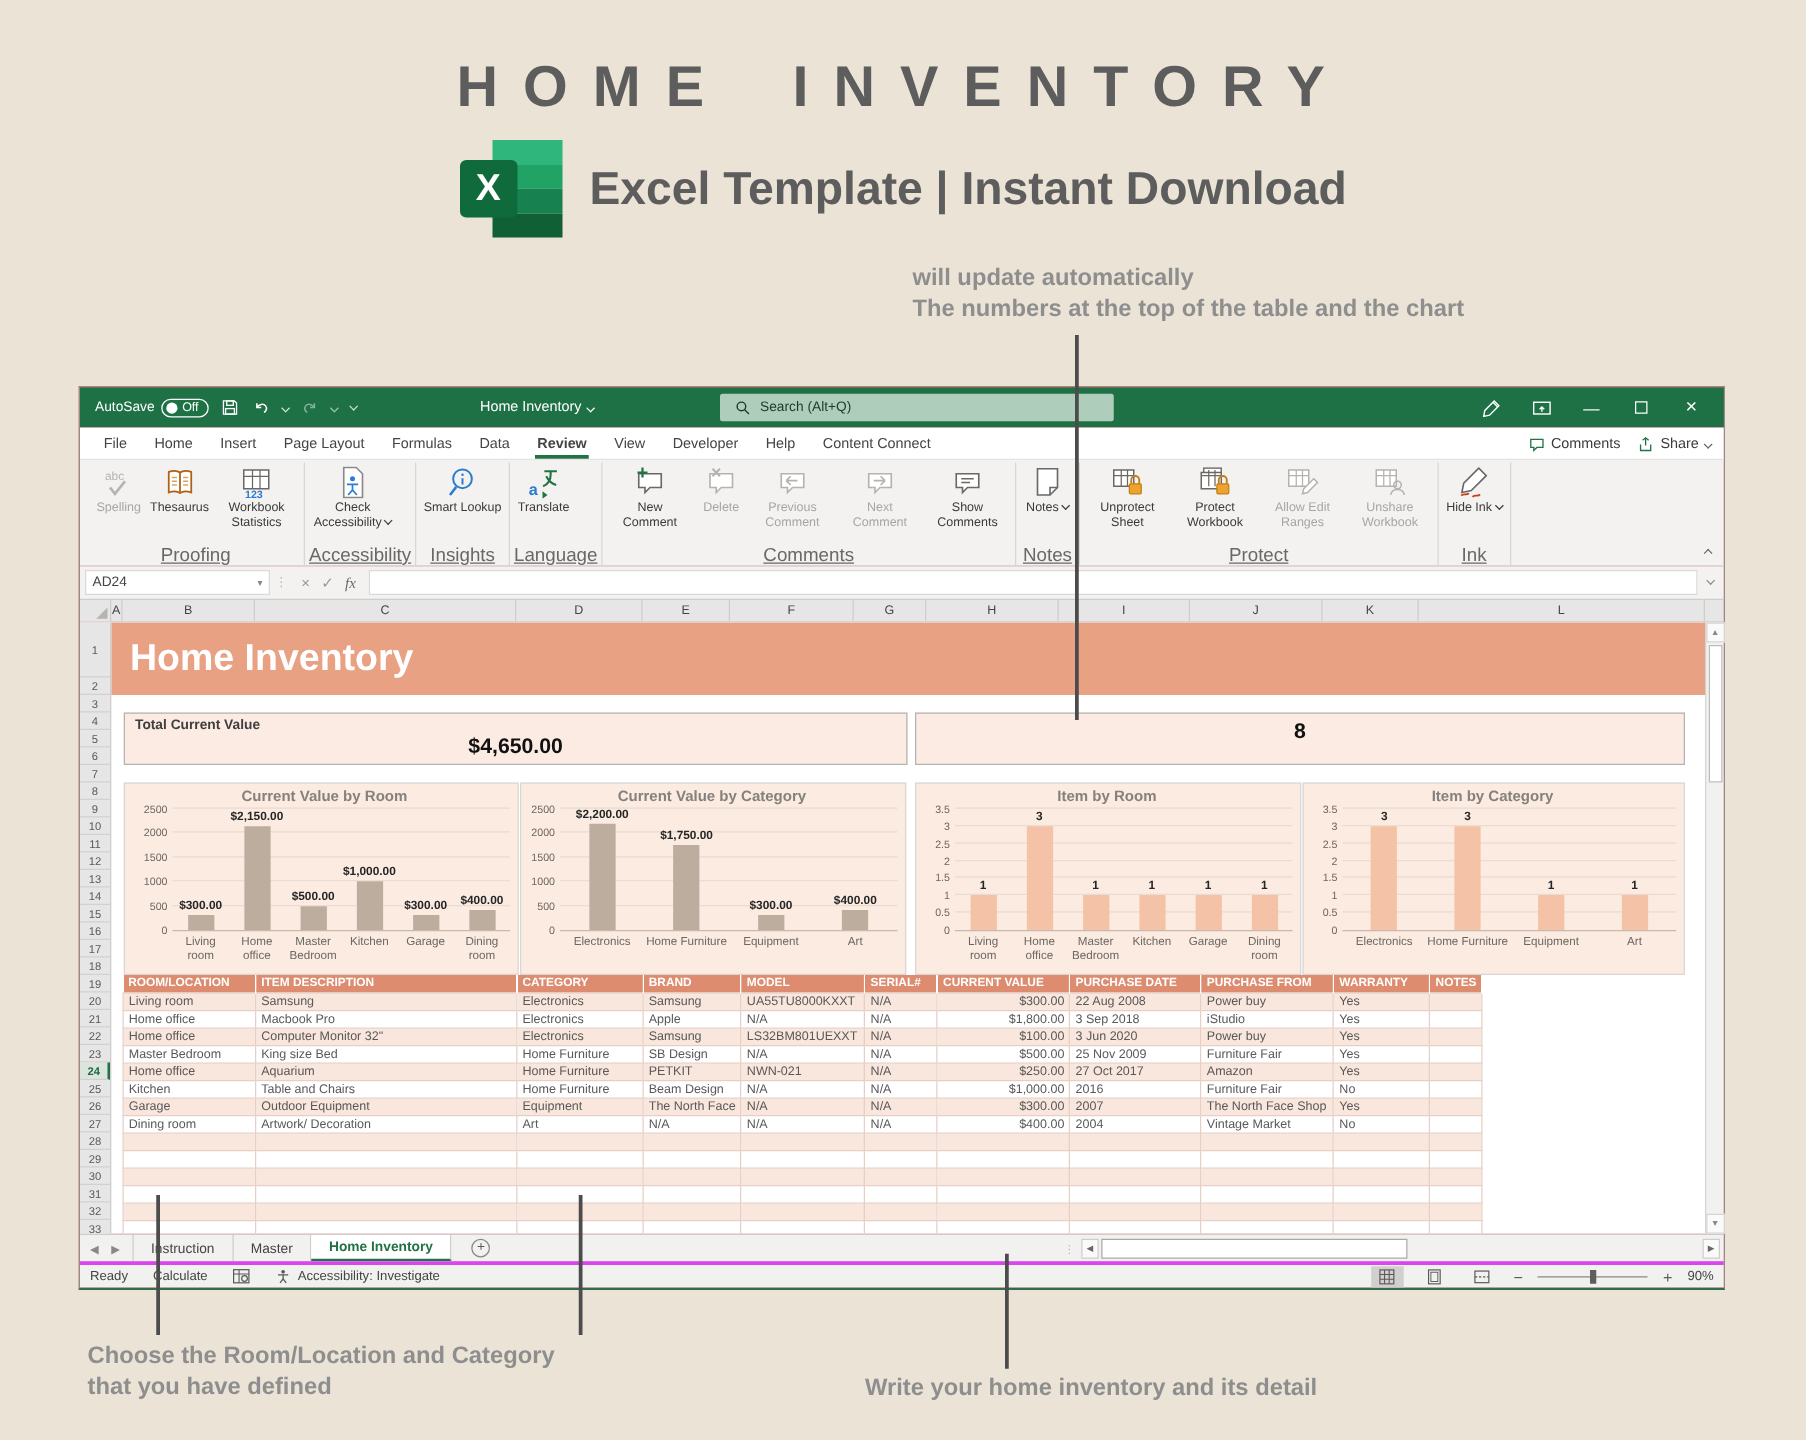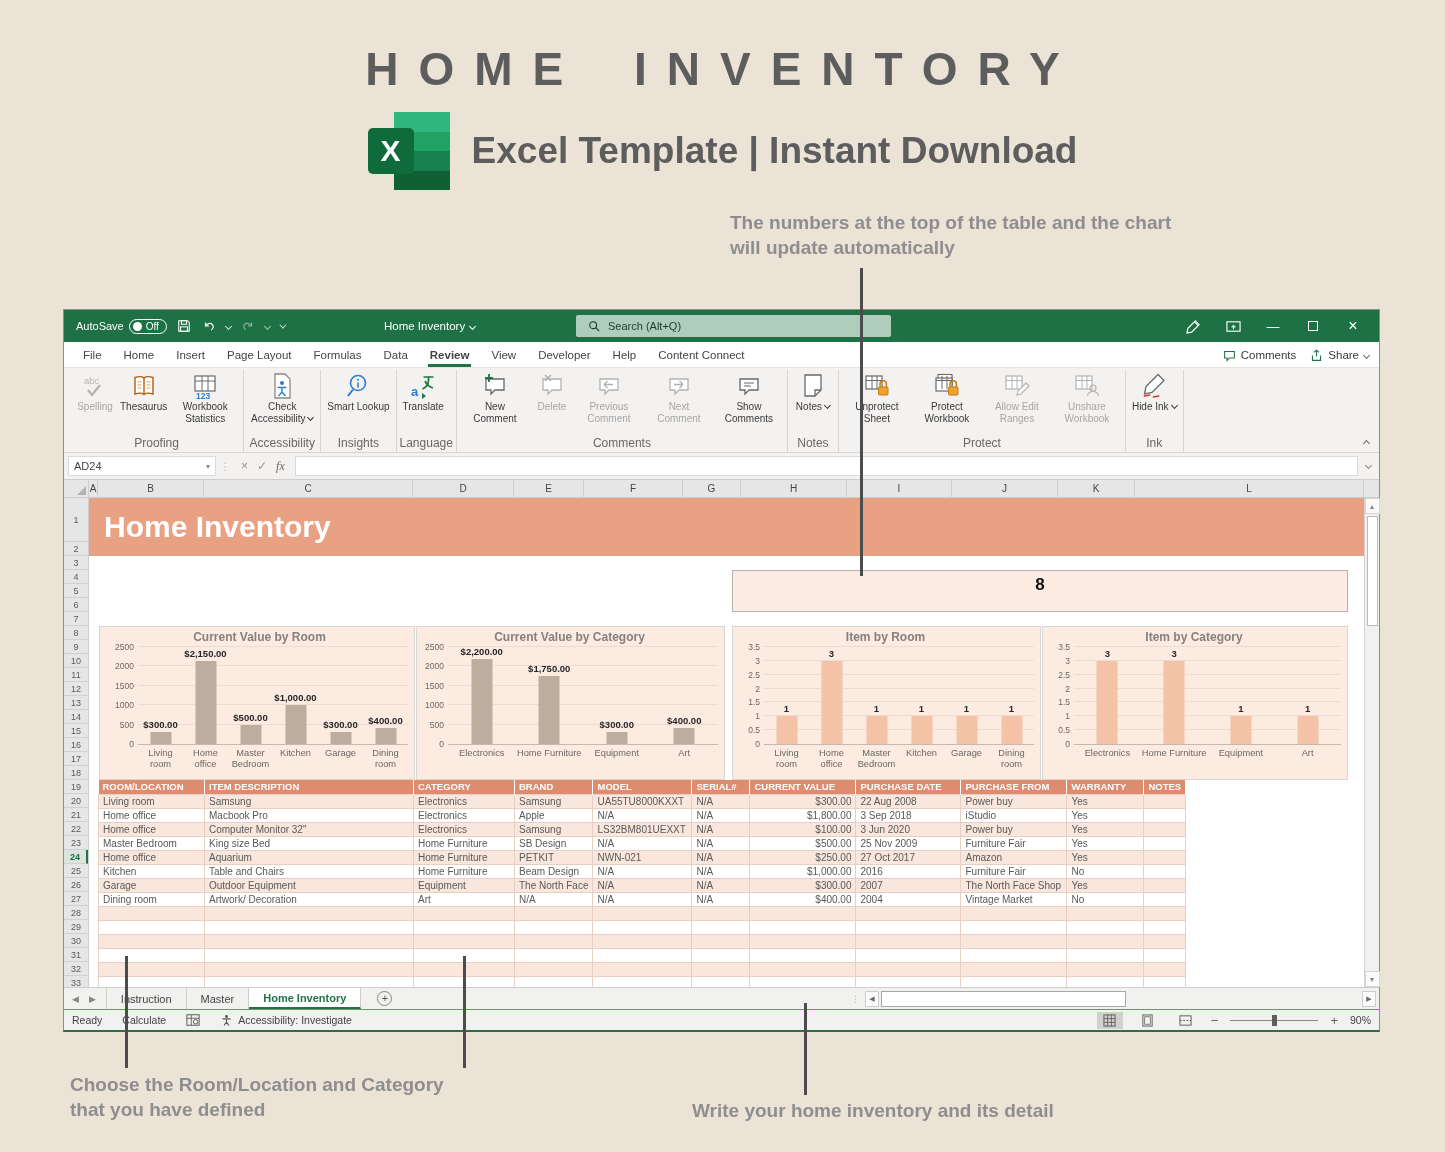--- a/index.html
+++ b/index.html
@@ -49,21 +49,21 @@
 
   
   .ribbon { height:85px; background:#f3f2f1; display:flex; align-items:stretch; padding:2px 6px 0 6px; position:relative; flex:0 0 auto; border-bottom:1px solid #d8d6d4; }
   .rib-group { display:flex; flex-direction:column; border-right:1px solid #d8d6d4; padding:0 3px; }
   .rib-btns { flex:1; display:flex; align-items:flex-start; }
   .rib-btn { min-width:44px; max-width:70px; padding:3px 3px 1px; display:flex; flex-direction:column; align-items:center; gap:2px; cursor:default; }
   .rib-btn .ric { width:26px; height:26px; }
   .rib-btn .ric svg { width:26px; height:26px; }
   .rib-btn .rlb { font-size:10px; line-height:1.18; text-align:center; color:#3b3a39; }
   .rib-btn.disabled .rlb { color:#a8a6a4; }
-  .rib-label { height:16px; text-align:center; font-size:12px; color:#6a6765; }
+  .rib-label { height:16px; text-align:center; font-size:15px; color:#6a6765;text-decoration:underline; }
   .rib-collapse { position:absolute; right:10px; bottom:6px; color:#6a6765; }
 
   
   .fbar { height:27px; background:#f3f2f1; display:flex; align-items:center; padding:3px 4px; gap:4px; flex:0 0 auto; border-bottom:1px solid #cfcdcb; }
   .namebox { width:148px; height:20px; background:#fff; border:1px solid #dcdad8; display:flex; align-items:center; padding:0 5px; font-size:11px; color:#444; }
   .namebox .nb-arr { margin-left:auto; color:#8a8886; }
   .fb-dots { color:#b9b7b5; font-size:10px; letter-spacing:1px; }
   .fb-icons { display:flex; align-items:center; gap:9px; color:#9a9896; padding:0 6px; font-size:12px; }
   .fb-fx { font-family:Liberation Serif, serif; font-style:italic; color:#6a6867; }
   .fb-input { flex:1; height:20px; background:#fff; border:1px solid #dcdad8; }
@@ -121,21 +121,21 @@
   .stab.active { background:#fff; color:#217346; font-weight:bold; border-bottom:2px solid #217346; }
   .addsheet { margin-left:16px; align-self:center; width:15px; height:15px; border:1px solid #8a8886; border-radius:50%; color:#5a5a5a;
     display:flex; align-items:center; justify-content:center; font-size:11px; line-height:1; }
   .hscroll { position:absolute; left:787px; right:3px; top:3px; bottom:3px; display:flex; align-items:center; gap:2px; }
   .hs-dots { color:#b9b7b5; font-size:9px; margin-right:3px; }
   .hs-arr { width:14px; height:16px; background:#fafafa; border:1px solid #cfcdcb; display:flex; align-items:center; justify-content:center; font-size:7px; color:#6a6867; }
   .hs-thumb { width:245px; height:16px; background:#fff; border:1px solid #aaa8a6; }
   .hs-track { flex:1; }
 
   
-  .statusbar { height:21px; background:#f1f1f0; border-top:1px solid #d946ef; display:flex; align-items:center; font-size:10.5px; color:#444; padding:0 8px; gap:20px; flex:0 0 auto; position:relative; }
+  .statusbar { height:21px; background:#f1f1f0; border-top:3px solid #d946ef; display:flex; align-items:center; font-size:10.5px; color:#444; padding:0 8px; gap:20px; flex:0 0 auto; position:relative; }
   .sb-ico { display:inline-flex; align-items:center; gap:5px; }
   .sb-right { position:absolute; right:8px; display:flex; align-items:center; gap:12px; }
   .sb-view { width:26px; height:17px; display:flex; align-items:center; justify-content:center; }
   .sb-view.sel { background:#d2d0ce; }
   .sb-view svg { width:13px; height:13px; }
   .zoom-track { width:88px; height:1px; background:#8a8886; position:relative; }
   .zoom-thumb { position:absolute; left:42px; top:-5px; width:5px; height:11px; background:#605e5c; }
   .zoom-sign { font-size:13px; color:#605e5c; }
 </style>
 </head>
@@ -149,22 +149,22 @@
         <div style="background:#21a366"></div>
       <div style="background:#17824f"></div>
         <div style="background:#115f35"></div>
     </div>
     <div class="xl-front" style="background:#0f6b3c">X</div>
   </div>
   <div class="poster-sub-text">Excel Template | Instant Download</div>
 </div>
 
 <div class="annot" style="left:730px; top:210px; width:540px;">
+  <div>will update automatically</div>
   <div>The numbers at the top of the table and the chart</div>
-  <div>will update automatically</div>
 </div>
 <div class="annot" style="left:70px; top:1072px; width:480px;">
   <div>Choose the Room/Location and Category</div>
   <div>that you have defined</div>
 </div>
 <div class="annot" style="left:692px; top:1098px; width:480px;">Write your home inventory and its detail</div>
 
 <div class="vline" style="left:860px; top:268px; height:308px;"></div>
 <div class="vline" style="left:125px; top:956px; height:112px;"></div>
 <div class="vline" style="left:463px; top:956px; height:112px;"></div>
@@ -513,20 +513,24 @@
             <div class="gut-cell">27</div>
             <div class="gut-cell">28</div>
             <div class="gut-cell">29</div>
             <div class="gut-cell">30</div>
             <div class="gut-cell">31</div>
             <div class="gut-cell">32</div>
             <div class="gut-cell">33</div>
           </div>
         <div class="content">
           <div class="banner">Home Inventory</div>
+          <div class="totbox" style="left:10px; top:72px; width:627px;">
+            <div class="tlabel">Total Current Value</div>
+            <div class="tvalue">$4,650.00</div>
+          </div>
           <div class="totbox" style="left:643px; top:72px; width:616px;">
             <div class="tvalue">8</div>
           </div>
           <div class="chart-panel" style="left:10px; width:316px;padding-left:11px;">
               <div class="cp-title">Current Value by Room</div>
               <div class="cp-body">
                 <div class="cp-yaxis">
                   <span style="bottom: -4px;">0</span>
                   <span style="bottom: 15.4px;">500</span>
                   <span style="bottom: 34.8px;">1000</span>

